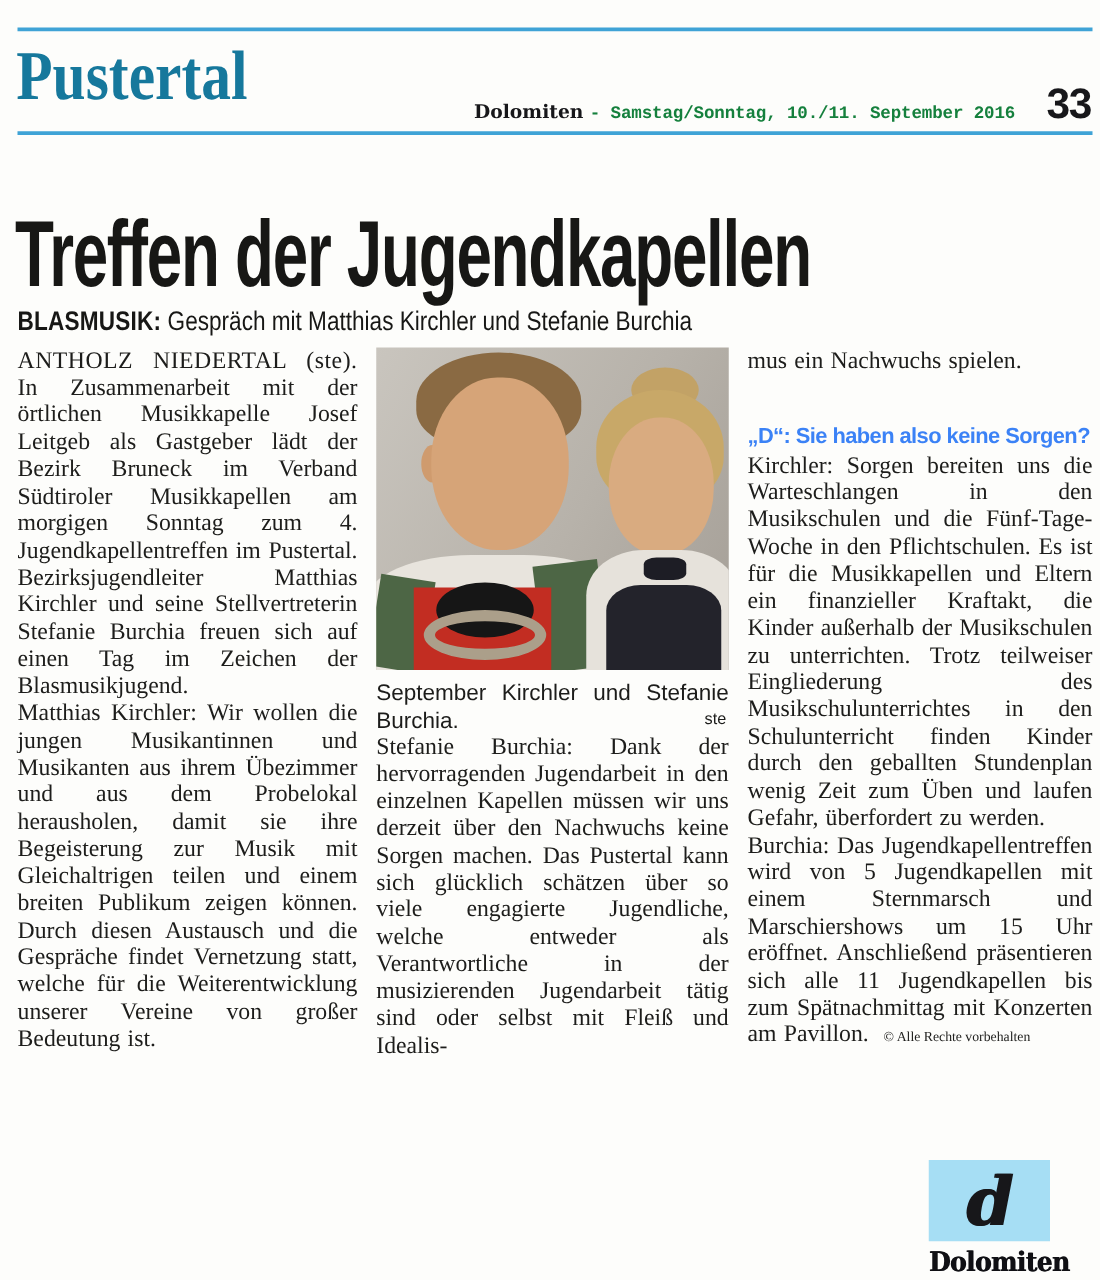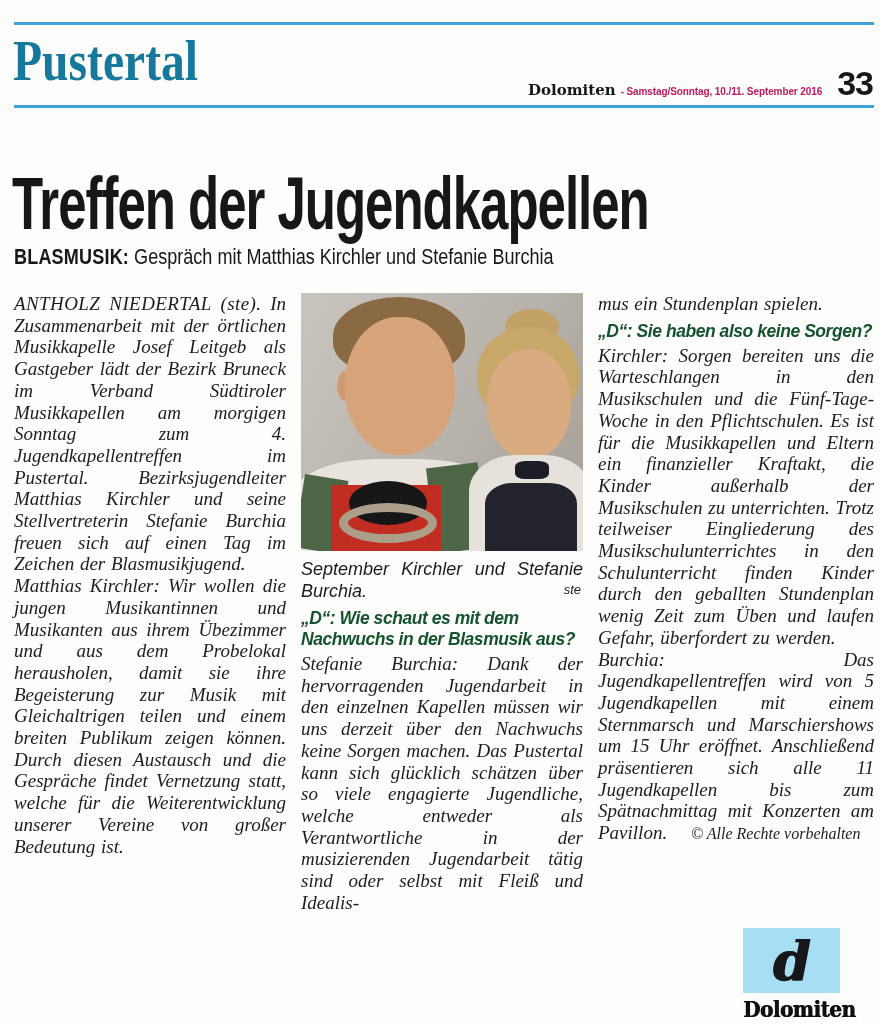--- a/index.html
+++ b/index.html
@@ -13,48 +13,48 @@
   .rule-top { top:22px; }
   .rule-bottom { top:105px; }
 
   .section-title {
     position:absolute; left:13px; top:33px; margin:0;
     font-family:"Liberation Serif", serif; font-weight:bold; font-size:56px; line-height:1;
     color:#16789c; transform:scaleX(0.85); transform-origin:0 0; white-space:nowrap;
   }
   .header-meta { position:absolute; right:7px; top:64px; display:flex; align-items:baseline; }
   .masthead { font-family:"DejaVu Serif", serif; font-weight:bold; font-size:15px; color:#17171a; }
-  .dateline { font-family:Liberation Sans, sans-serif; font-weight:bold; font-size:10px; margin-left:5px; letter-spacing:-0.1px; color:#be185d; }
-  .page-number { font-family:"Liberation Sans", sans-serif; font-weight:bold; font-size:34px; margin-left:15px; letter-spacing:-1px; color:#17171a; }
+  .dateline { font-family:Liberation Mono, monospace; font-weight:bold; font-size:14px; margin-left:5px; letter-spacing:-0.1px; color:#15803d; }
+  .page-number { font-family:"Liberation Sans", sans-serif; font-weight:bold; font-size:34px; margin-left:25px; letter-spacing:-1px; color:#17171a; }
 
   .headline {
     position:absolute; left:12px; top:166px; margin:0;
     font-family:"Liberation Sans", sans-serif; font-weight:bold; font-size:75px; line-height:1;
     letter-spacing:-1.5px; color:#171715;
     transform:scaleX(0.68); transform-origin:0 0; white-space:nowrap;
   }
   .kicker {
     position:absolute; left:14px; top:244px; margin:0;
     font-family:"Liberation Sans", sans-serif; font-size:21.5px; line-height:26px;
     color:#171715; transform:scaleX(0.84); transform-origin:0 0; white-space:nowrap;
   }
   .kicker strong { font-weight:bold; letter-spacing:0.2px; }
 
   .columns {
-    position:absolute; left:14px; top:293px;
-    display:grid; grid-template-columns:272px 282px 276px; column-gap:15px;font-style:italic;
+    position:absolute; left:14px; top:278px;
+    display:grid; grid-template-columns:272px 282px 276px; column-gap:15px;
   }
   .body {
     margin:0; font-family:"Liberation Serif", serif; font-size:19px; line-height:21.7px;
     text-align:justify; color:#1d1d1b; word-spacing:1px;
   }
   .loc { letter-spacing:0.4px; }
   .question {
-    margin:6px 0 3px; font-family:"Liberation Sans", sans-serif; font-weight:bold;
-    font-size:17.5px; line-height:21px; letter-spacing:-0.45px; color:#14532d;
+    margin:38px 0 3px; font-family:"Liberation Sans", sans-serif; font-weight:bold;
+    font-size:17.5px; line-height:21px; letter-spacing:-0.45px; color:#3b82f6;
     text-align:left;
   }
   .question.first-q { margin-top:22px; }
 
   .photo-figure { margin:0; }
   .photo { position:relative; width:282px; height:258px; overflow:hidden;
     background:linear-gradient(120deg,#c9c5be 0%,#b7b2aa 55%,#a49e96 100%); }
   .photo div { position:absolute; }
   .man-hair   { left:32px; top:4px; width:132px; height:78px; border-radius:55% 55% 45% 45%; background:#8a6a43; }
   .man-face   { left:44px; top:24px; width:110px; height:138px; border-radius:48%; background:#d6a478; }
@@ -73,21 +73,21 @@
   .woman-vest { left:184px; top:190px; width:92px; height:68px; border-radius:30% 30% 0 0; background:#23232b; }
   .woman-neck { left:214px; top:168px; width:34px; height:18px; border-radius:30%; background:#1d1d25; }
 
   .caption {
     position:relative; margin-top:7px;
     font-family:"Liberation Sans", sans-serif; font-size:18px; line-height:22px;
     text-align:justify; color:#1c1c1a; word-spacing:2px;
   }
   .credit { position:absolute; right:2px; bottom:1px; font-size:13px; word-spacing:normal; }
 
-  .copyright { font-size:16px; margin-left:18px; word-spacing:normal; white-space:nowrap; }
+  .copyright { font-size:11px; margin-left:6px; word-spacing:normal; white-space:nowrap; }
 
   .logo { position:absolute; left:743px; top:928px; width:97px; text-align:center; }
   .logo-box { width:97px; height:65px; background:#a6def4; display:flex; align-items:center; justify-content:center; }
   .logo-d {
     font-family:"DejaVu Serif", serif; font-weight:bold; font-style:italic;
     font-size:54px; line-height:58px; color:#17171a; text-shadow:1.3px 0 0 #17171a;
   }
   .logo-wordmark {
     margin-top:3px; font-family:"DejaVu Serif", serif; font-weight:bold;
     font-size:20px; letter-spacing:-0.5px; color:#101014;
@@ -148,26 +148,25 @@
           <div class="woman-face"></div>
           <div class="woman-body"></div>
           <div class="woman-vest"></div>
           <div class="woman-neck"></div>
         </div>
         <figcaption class="caption">
           <span>September Kirchler und Stefanie Burchia.</span>
           <span class="credit">ste</span>
         </figcaption>
       </figure>
-      <h3 class="question">„D“: Wie schaut es mit dem Nachwuchs in der Blasmusik aus?</h3>
       <p class="body">Stefanie Burchia: Dank der hervorragenden Jugendarbeit in den einzelnen Kapellen müssen wir uns derzeit über den Nachwuchs keine Sorgen machen. Das Pustertal kann sich glücklich schätzen über so viele engagierte Jugendliche, welche entweder als Verantwortliche in der musizierenden Jugendarbeit tätig sind oder selbst mit Fleiß und Idealis-</p>
     </div>
 
     <div class="col">
-      <p class="body">mus ein Stundenplan spielen.</p>
+      <p class="body">mus ein Nachwuchs spielen.</p>
       <h3 class="question">„D“: Sie haben also keine Sorgen?</h3>
       <p class="body">Kirchler: Sorgen bereiten uns die Warteschlangen in den Musikschulen und die Fünf-Tage-Woche in den Pflichtschulen. Es ist für die Musikkapellen und Eltern ein finanzieller Kraftakt, die Kinder außerhalb der Musikschulen zu unterrichten. Trotz teilweiser Eingliederung des Musikschulunterrichtes in den Schulunterricht finden Kinder durch den geballten Stundenplan wenig Zeit zum Üben und laufen Gefahr, überfordert zu werden.</p>
       <p class="body">
         <span>Burchia: Das Jugendkapellentreffen wird von 5 Jugendkapellen mit einem Sternmarsch und Marschiershows um 15 Uhr eröffnet. Anschließend präsentieren sich alle 11 Jugendkapellen bis zum Spätnachmittag mit Konzerten am Pavillon.</span>
         <span class="copyright">© Alle Rechte vorbehalten</span>
       </p>
     </div>
 
   </div>
 

